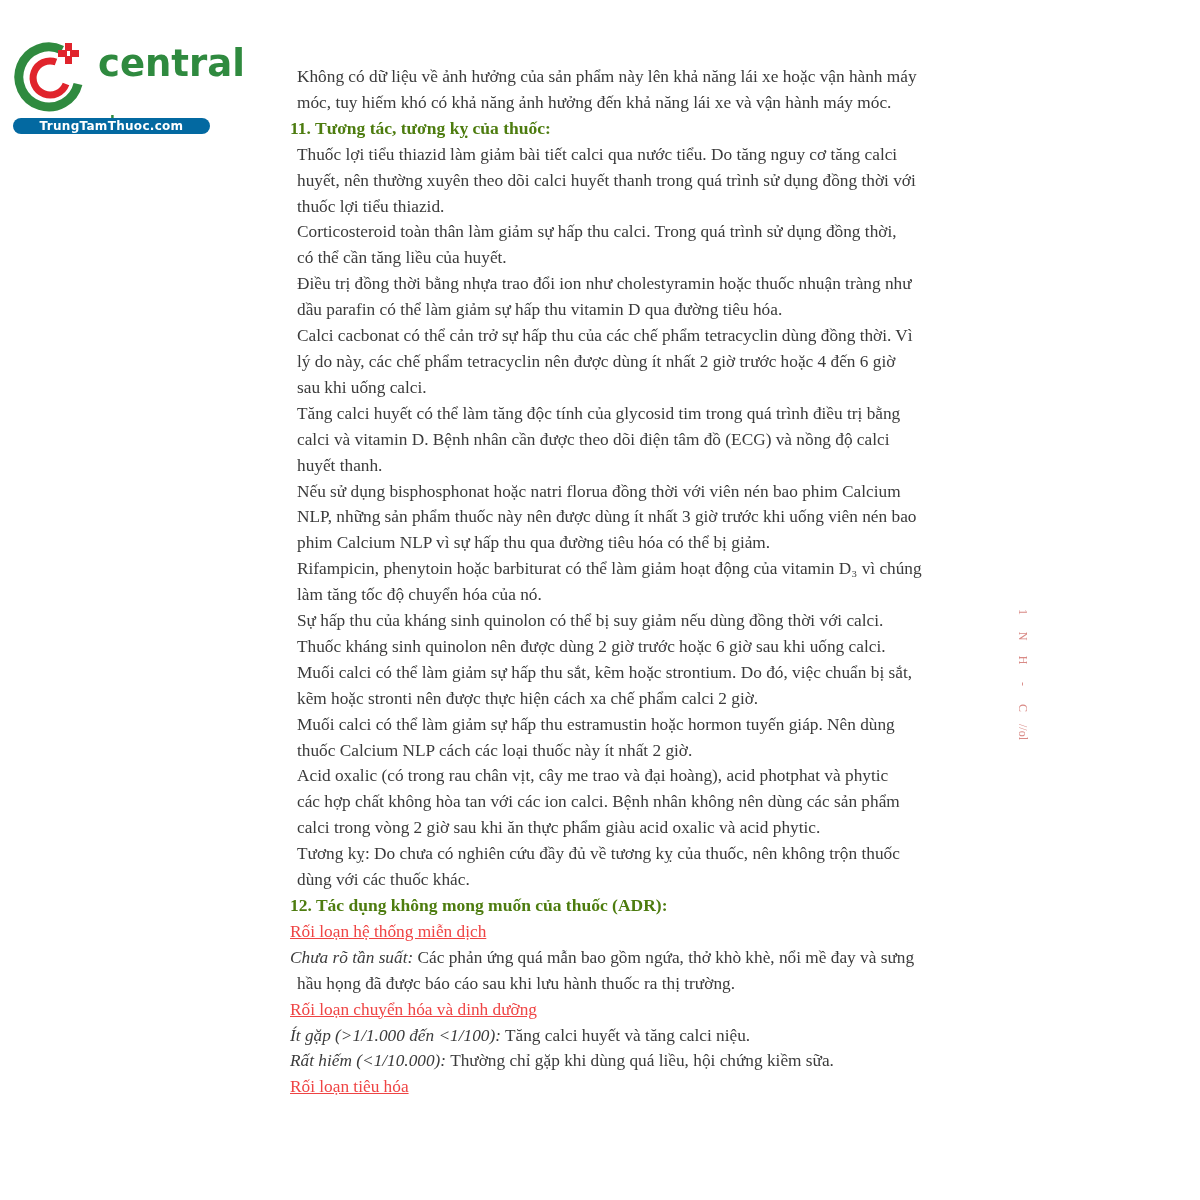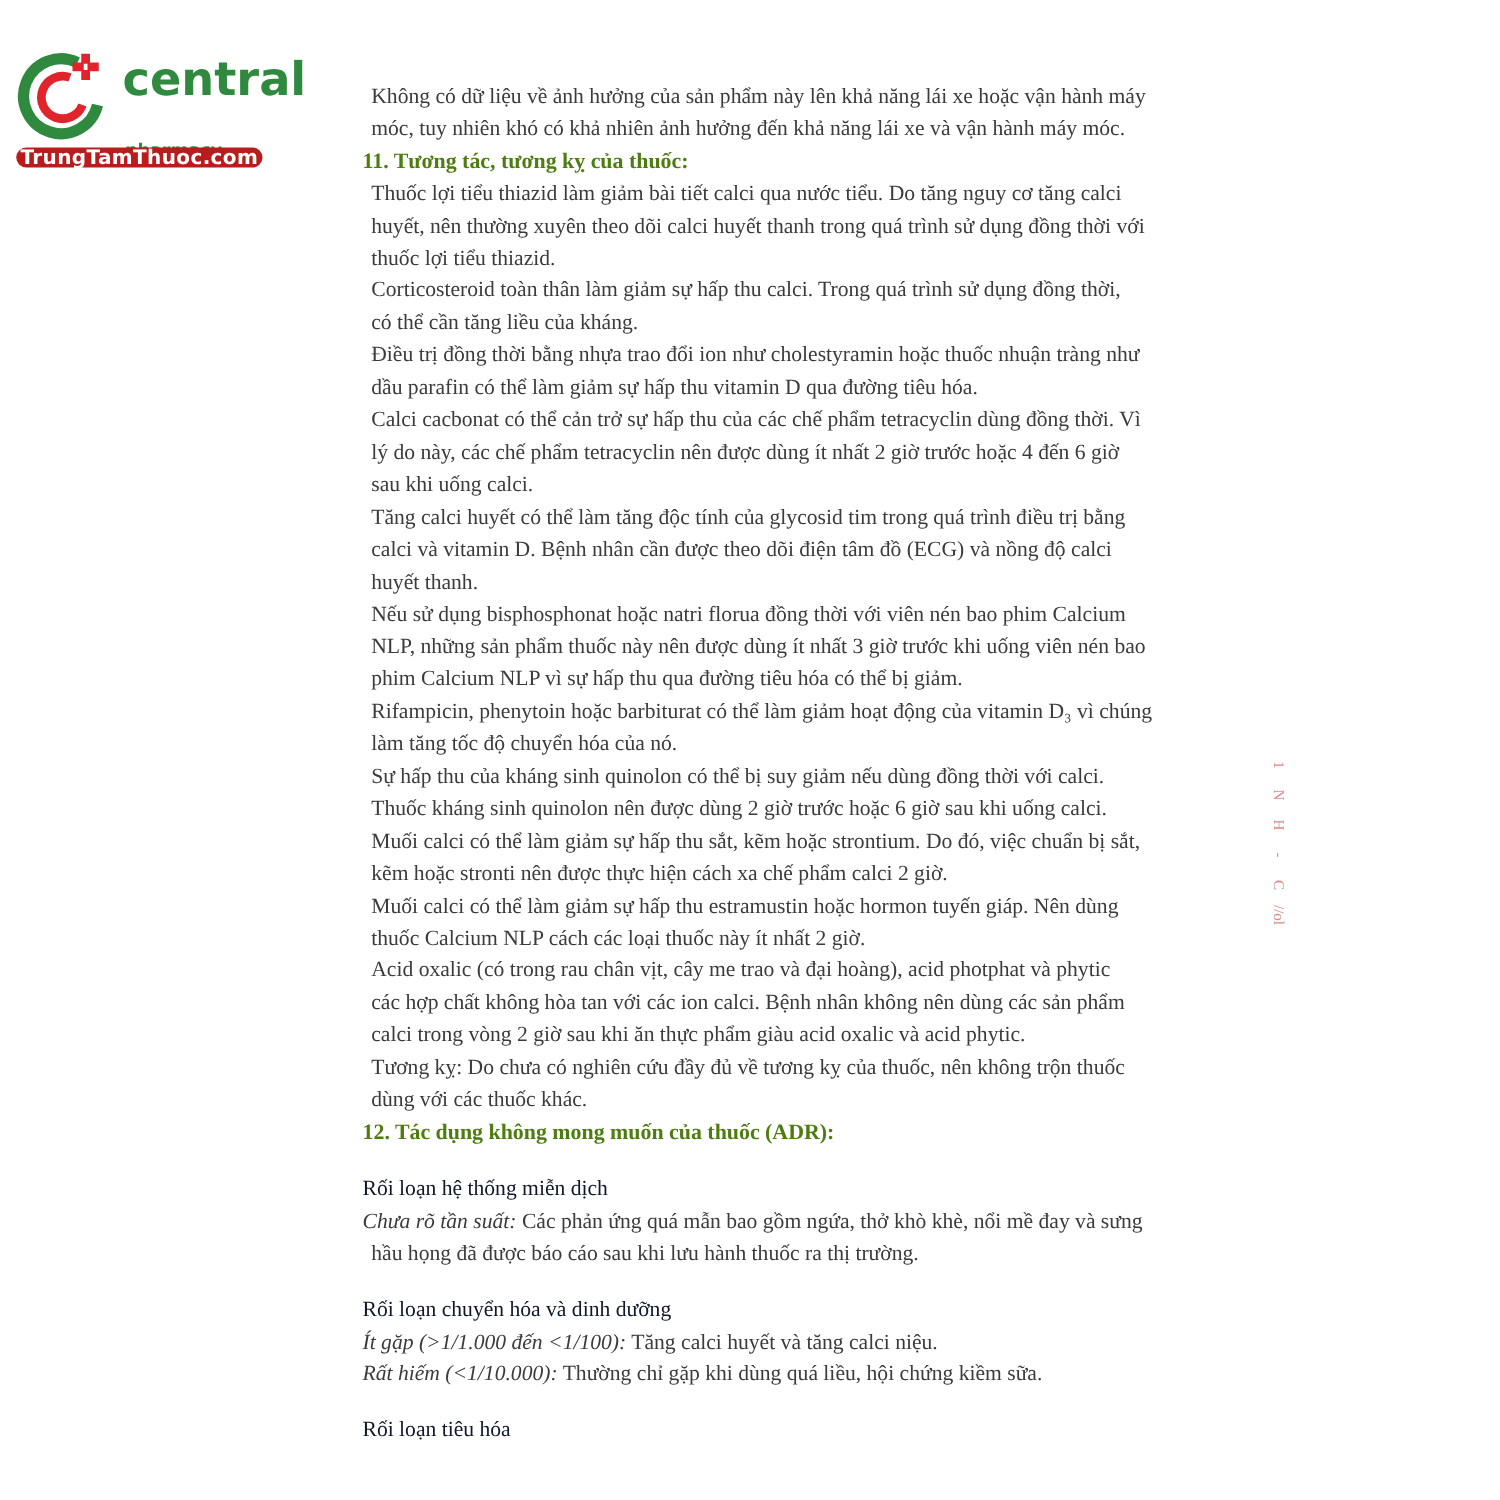--- a/index.html
+++ b/index.html
@@ -50,25 +50,25 @@
       line-height: 16px;
       margin-top: 24px;
     }
     .logo-pill {
       position: absolute;
       left: 3px;
       top: 80px;
       width: 197px;
       height: 16px;
       border-radius: 8px;
-      background: #b91c1c;
+      background: #0369a1;
       color: #ffffff;
       font-family: "DejaVu Sans", sans-serif;
       font-weight: bold;
-      font-size: 16px;
+      font-size: 12px;
       line-height: 16px;
       text-align: center;
       letter-spacing: 0.3px;
     }
     .page {
       position: absolute;
       left: 290px;
       top: 64px;
       width: 680px;
       font-family: "Liberation Serif", serif;
@@ -83,23 +83,23 @@
       text-align: left;
       padding-left: 7px;
     }
     .heading {
       font-weight: bold;
       color: #4d7c0f;
       font-size: 17.5px;
       padding-left: 0;
     }
     .subhead {
-      color: #0f172a;
+      text-decoration: underline;
+      color: #ef4444;
       padding-left: 0;
-      margin-top: 19px;
     }
     .ital {
       font-style: italic;
     }
     .adr-line { padding-left: 0; }
     .stamp {
       position: absolute;
       left: 1008px;
       top: 600px;
       width: 30px;
@@ -129,28 +129,28 @@
     <rect x="46" y="10" width="21" height="7" fill="#e0242c"></rect>
     <rect x="55" y="11" width="3" height="5" fill="#ffffff"></rect>
   </svg>
   <div class="logo-word">central</div>
   <div class="logo-sub">pharmacy</div>
   <div class="logo-pill">TrungTamThuoc.com</div>
 </div>
 
 <div class="page">
   <span class="line">Không có dữ liệu về ảnh hưởng của sản phẩm này lên khả năng lái xe hoặc vận hành máy</span>
-  <span class="line">móc, tuy nhiên khó có khả nhiên ảnh hưởng đến khả năng lái xe và vận hành máy móc.</span>
+  <span class="line">móc, tuy hiếm khó có khả năng ảnh hưởng đến khả năng lái xe và vận hành máy móc.</span>
 
   <span class="line heading">11. Tương tác, tương kỵ của thuốc:</span>
   <span class="line">Thuốc lợi tiểu thiazid làm giảm bài tiết calci qua nước tiểu. Do tăng nguy cơ tăng calci</span>
   <span class="line">huyết, nên thường xuyên theo dõi calci huyết thanh trong quá trình sử dụng đồng thời với</span>
   <span class="line">thuốc lợi tiểu thiazid.</span>
   <span class="line">Corticosteroid toàn thân làm giảm sự hấp thu calci. Trong quá trình sử dụng đồng thời,</span>
-  <span class="line">có thể cần tăng liều của kháng.</span>
+  <span class="line">có thể cần tăng liều của huyết.</span>
   <span class="line">Điều trị đồng thời bằng nhựa trao đổi ion như cholestyramin hoặc thuốc nhuận tràng như</span>
   <span class="line">dầu parafin có thể làm giảm sự hấp thu vitamin D qua đường tiêu hóa.</span>
   <span class="line">Calci cacbonat có thể cản trở sự hấp thu của các chế phẩm tetracyclin dùng đồng thời. Vì</span>
   <span class="line">lý do này, các chế phẩm tetracyclin nên được dùng ít nhất 2 giờ trước hoặc 4 đến 6 giờ</span>
   <span class="line">sau khi uống calci.</span>
   <span class="line">Tăng calci huyết có thể làm tăng độc tính của glycosid tim trong quá trình điều trị bằng</span>
   <span class="line">calci  và vitamin D. Bệnh nhân cần được theo dõi điện tâm đồ (ECG) và nồng độ calci</span>
   <span class="line">huyết thanh.</span>
   <span class="line">Nếu sử dụng bisphosphonat hoặc natri florua đồng thời với viên nén bao phim Calcium</span>
   <span class="line">NLP, những sản phẩm thuốc này nên được dùng ít nhất 3 giờ trước khi uống viên nén bao</span>

